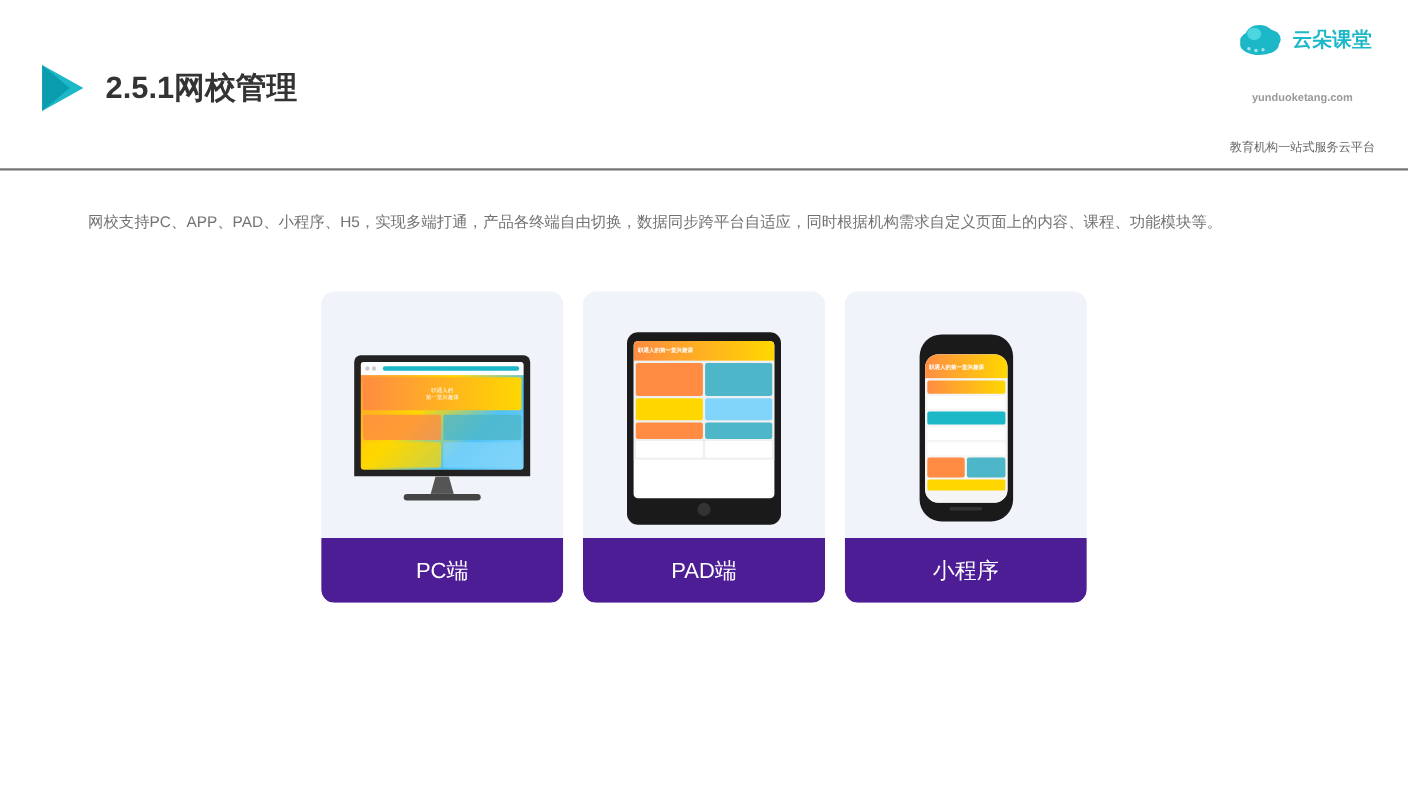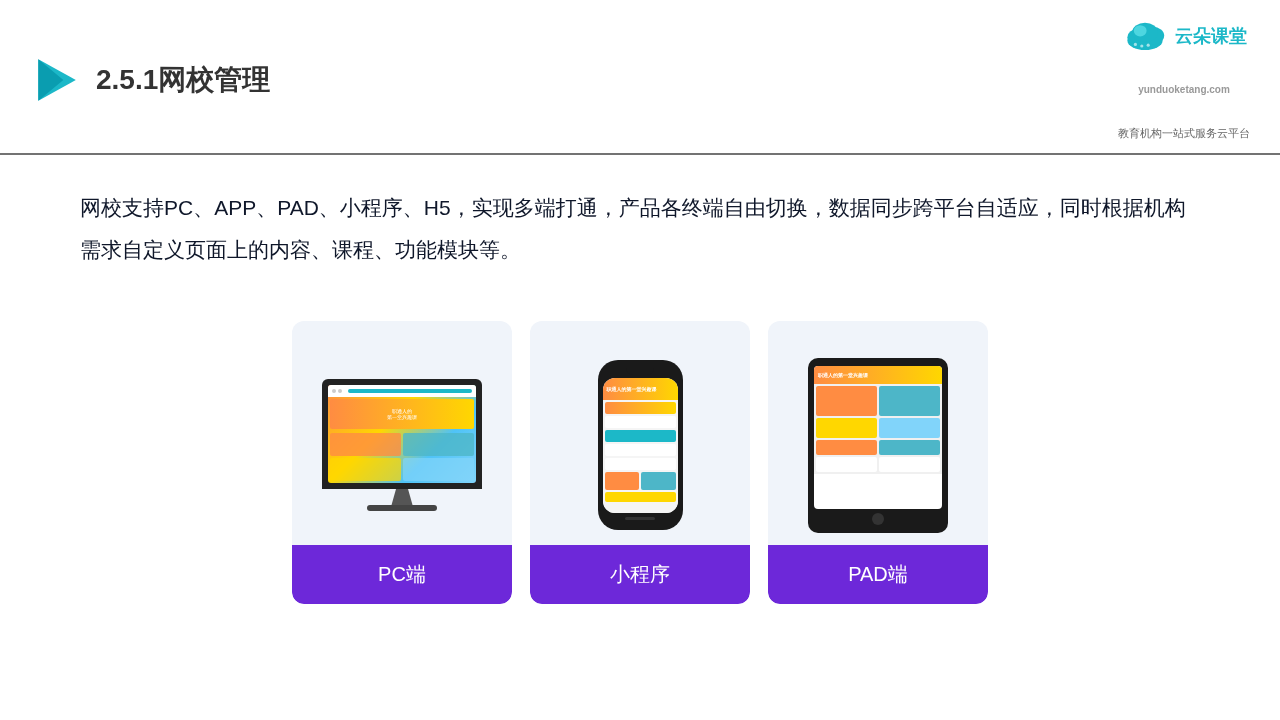--- a/index.html
+++ b/index.html
@@ -63,22 +63,22 @@
     .brand-url {
       font-size: 10px;
       color: #999;
       margin-top: 1px;
       font-weight: bold;
     }
 
     
     .description {
       padding: 32px 80px 20px 80px;
-      font-size: 21px;
-      color: #0f172a;
+      font-size: 14px;
+      color: #737373;
       line-height: 2;
     }
 
     
     .cards-container {
       display: flex;
       justify-content: center;
       gap: 18px;
       padding: 20px 40px;
       margin-top: 10px;
@@ -281,21 +281,21 @@
       height: 12px;
       border-radius: 50%;
       background: #333;
       align-self: center;
       margin-top: 4px;
     }
 
     
     .card-label {
       width: 100%;
-      background: #6d28d9;
+      background: #4c1d95;
       color: white;
       text-align: center;
       padding: 16px 0;
       font-size: 20px;
       font-weight: 500;
       margin-top: auto;
       border-radius: 0 0 12px 12px;
     }
 
     
@@ -383,20 +383,44 @@
         <div class="pc-stand"></div>
         <div class="pc-base"></div>
       </div>
     </div>
     <div class="card-label">PC端</div>
   </div>
 
 
   <div class="card">
     <div class="card-image-area">
+      <div class="tablet-mockup">
+        <div class="tablet-screen">
+          <div class="tablet-header">
+            <div class="tablet-header-text">职通人的第一堂兴趣课</div>
+          </div>
+          <div style="padding:2px;background:#f0f0f0;flex:1;display:grid;grid-template-columns:1fr 1fr;gap:2px;">
+            <div style="background:#ff8c42;border-radius:2px;height:30px;"></div>
+            <div style="background:#4db6c8;border-radius:2px;height:30px;"></div>
+            <div style="background:#ffd700;border-radius:2px;height:20px;"></div>
+            <div style="background:#81d4fa;border-radius:2px;height:20px;"></div>
+            <div style="background:#ff8c42;border-radius:2px;height:15px;"></div>
+            <div style="background:#4db6c8;border-radius:2px;height:15px;"></div>
+            <div style="background:white;border-radius:2px;height:15px;"></div>
+            <div style="background:white;border-radius:2px;height:15px;"></div>
+          </div>
+        </div>
+        <div class="tablet-home-btn"></div>
+      </div>
+    </div>
+    <div class="card-label">PAD端</div>
+  </div>
+
+  <div class="card">
+    <div class="card-image-area">
       <div class="phone-small">
         <div class="phone-notch"></div>
         <div class="phone-screen">
           <div class="phone-header-bar">
             <div class="phone-header-text">职通人的第一堂兴趣课</div>
           </div>
           <div class="phone-content">
             <div class="phone-content-row orange"></div>
             <div class="phone-content-row"></div>
             <div class="phone-content-row teal"></div>
@@ -408,38 +432,14 @@
             </div>
             <div style="height:10px;background:#ffd700;border-radius:2px;margin-top:2px;"></div>
           </div>
         </div>
         <div class="phone-bottom-bar"></div>
       </div>
     </div>
     <div class="card-label">小程序</div>
   </div>
 
-  <div class="card">
-    <div class="card-image-area">
-      <div class="tablet-mockup">
-        <div class="tablet-screen">
-          <div class="tablet-header">
-            <div class="tablet-header-text">职通人的第一堂兴趣课</div>
-          </div>
-          <div style="padding:2px;background:#f0f0f0;flex:1;display:grid;grid-template-columns:1fr 1fr;gap:2px;">
-            <div style="background:#ff8c42;border-radius:2px;height:30px;"></div>
-            <div style="background:#4db6c8;border-radius:2px;height:30px;"></div>
-            <div style="background:#ffd700;border-radius:2px;height:20px;"></div>
-            <div style="background:#81d4fa;border-radius:2px;height:20px;"></div>
-            <div style="background:#ff8c42;border-radius:2px;height:15px;"></div>
-            <div style="background:#4db6c8;border-radius:2px;height:15px;"></div>
-            <div style="background:white;border-radius:2px;height:15px;"></div>
-            <div style="background:white;border-radius:2px;height:15px;"></div>
-          </div>
-        </div>
-        <div class="tablet-home-btn"></div>
-      </div>
-    </div>
-    <div class="card-label">PAD端</div>
-  </div>
-
 
 </div>
 
 </body></html>

